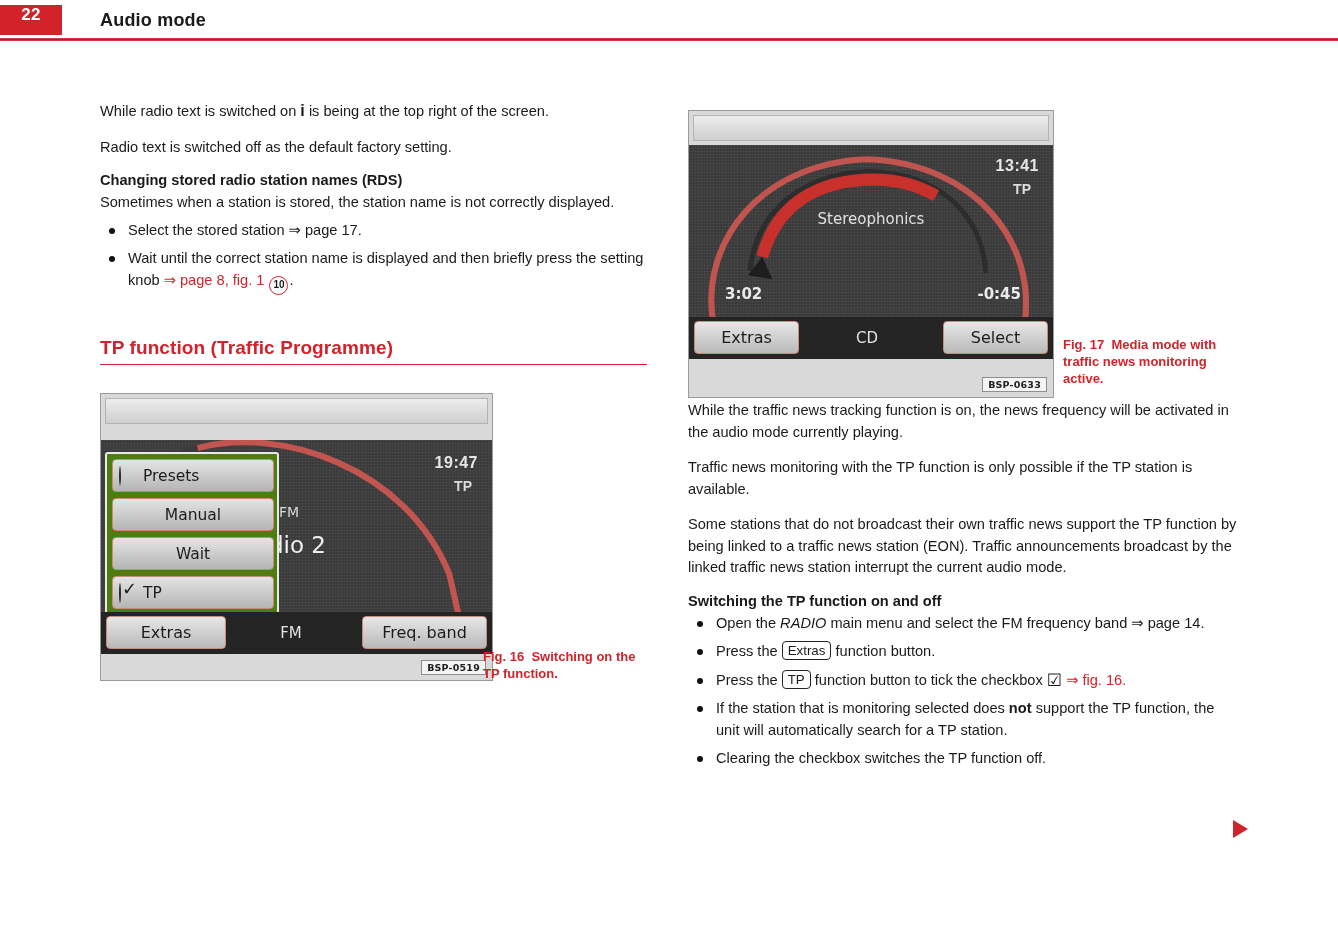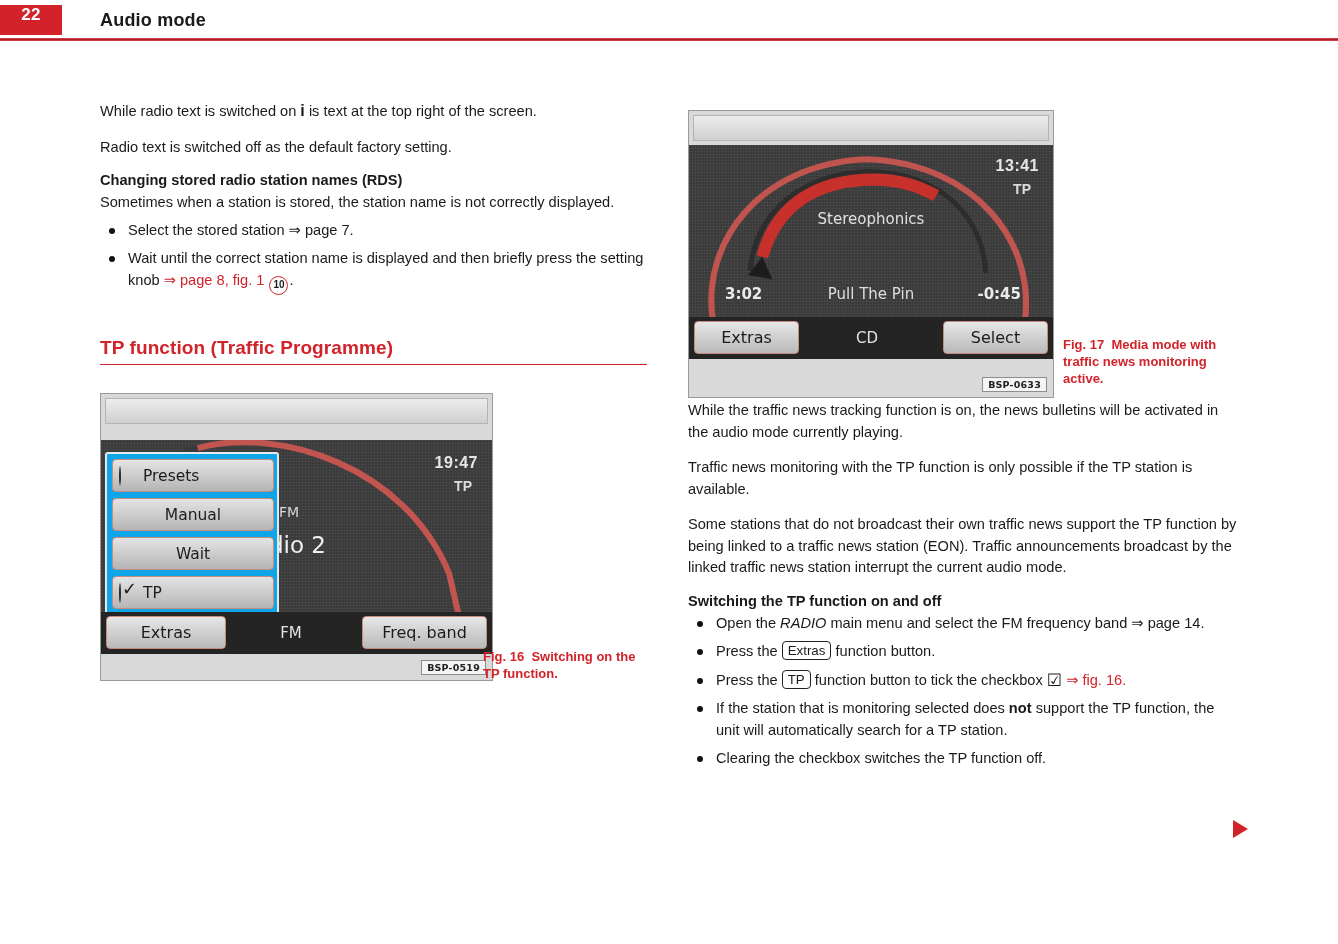--- a/index.html
+++ b/index.html
@@ -132,21 +132,21 @@
     font-size:9.5px;font-weight:bold;color:#222;
     padding:1px 5px;letter-spacing:.2px;
     font-family:"DejaVu Sans", sans-serif;
   }
 
   
   #fig16-device{position:absolute;left:0;top:0;width:393px;height:288px;}
   #fig16-screen{top:46px;height:214px;}
   #fig16-menu{
     position:absolute;left:4px;top:12px;width:174px;height:165px;
-    background:#0ea5e9;border:2px solid #e8e8e8;border-radius:3px;
+    background:#4d7c0f;border:2px solid #e8e8e8;border-radius:3px;
     box-sizing:border-box;
   }
   .menu-item{
     position:absolute;left:5px;width:162px;height:33px;
     background:linear-gradient(#e4e4e4,#b5b5b5);
     border:1.6px solid #c98a7e;border-radius:4px;box-sizing:border-box;
     display:flex;align-items:center;
     color:#1c1c1c;font-size:15.5px;
     font-family:"DejaVu Sans", sans-serif;
   }
@@ -209,31 +209,31 @@
   </div>
   <div id="chapter-title">Audio mode</div>
   <div id="header-rule"></div>
 </div>
 
 <div class="col" id="col-left">
 
   <p class="body">
     <span>While radio text is switched on</span>
     <span style="font-weight:bold;font-size:16px;">i</span>
-    <span>is text at the top right of the screen.</span>
+    <span>is being at the top right of the screen.</span>
   </p>
 
   <p class="body">Radio text is switched off as the default factory setting.</p>
 
   <h3 class="sub">Changing stored radio station names (RDS)</h3>
   <p class="body tight">Sometimes when a station is stored, the station name is not correctly displayed.</p>
 
   <ul class="bullets">
     <li>
-      <span>Select the stored station ⇒ page 7.</span>
+      <span>Select the stored station ⇒ page 17.</span>
     </li>
     <li>
       <span>Wait until the correct station name is displayed and then briefly press the setting knob</span>
       <span class="xref">⇒ page 8, fig. 1</span>
       <span class="circ">10</span><span>.</span>
     </li>
   </ul>
 
   <div id="tp-heading-wrap">
     <div id="tp-heading">TP function (Traffic Programme)</div>
@@ -304,39 +304,38 @@
           <path d="M 24 176 C 10 96 70 18 175 14 C 282 18 342 96 330 176" fill="none" stroke="#c0554f" stroke-width="6"></path>
           <path d="M 60 124 C 66 64 112 28 178 26 C 244 28 288 66 292 126" fill="none" stroke="#2d2d2d" stroke-width="5"></path>
           <path d="M 72 110 C 86 60 124 34 182 34 C 206 34 226 40 243 50" fill="none" stroke="#c8302c" stroke-width="12" stroke-linecap="butt"></path>
           <path d="M 72 110 L 58 128 L 82 132 Z" fill="#1d1d1d"></path>
         </svg>
 
         <div class="clock" style="right:14px;top:12px;">13:41</div>
         <div class="tp-ind" style="right:22px;top:36px;">TP</div>
 
         <div class="track-artist" style="top:65px;">Stereophonics</div>
-        <div class="track-album" style="top:140px;">Pull The Pin</div>
         <div class="time-l" style="left:36px;top:140px;">3:02</div>
         <div class="time-r" style="right:32px;top:140px;">-0:45</div>
 
         <div class="btnbar">
           <div class="sbtn" style="left:5px;top:4px;width:105px;height:33px;">Extras</div>
           <div class="midlabel" style="left:118px;top:12px;width:120px;">CD</div>
           <div class="sbtn" style="right:5px;top:4px;width:105px;height:33px;">Select</div>
         </div>
       </div>
       <div class="bsp">BSP-0633</div>
     </div>
 
     <div id="fig17-caption">
       <span>Fig. 17</span>&nbsp;&nbsp;<span>Media mode with traffic news monitoring active.</span>
     </div>
   </div>
 
-  <p class="body">While the traffic news tracking function is on, the news bulletins will be activated in the audio mode currently playing.</p>
+  <p class="body">While the traffic news tracking function is on, the news frequency will be activated in the audio mode currently playing.</p>
   <p class="body">Traffic news monitoring with the TP function is only possible if the TP station is available.</p>
   <p class="body">Some stations that do not broadcast their own traffic news support the TP function by being linked to a traffic news station (EON). Traffic announcements broadcast by the linked traffic news station interrupt the current audio mode.</p>
 
   <h3 class="sub">Switching the TP function on and off</h3>
 
   <ul class="bullets">
     <li>
       <span>Open the</span>
       <span class="ital">RADIO</span>
       <span>main menu and select the FM frequency band ⇒ page 14.</span>

